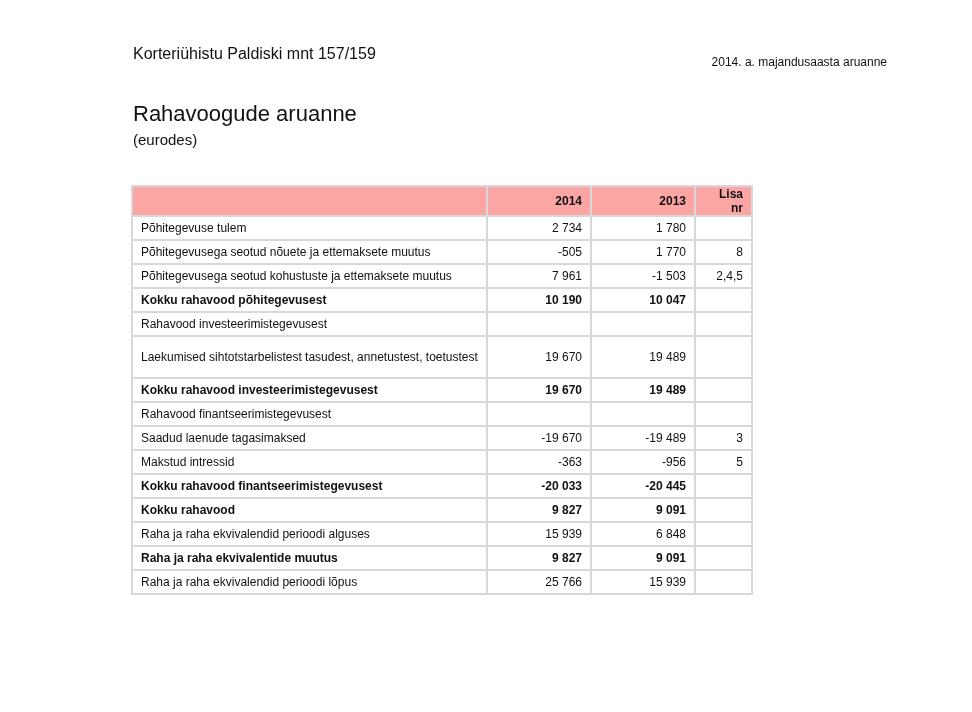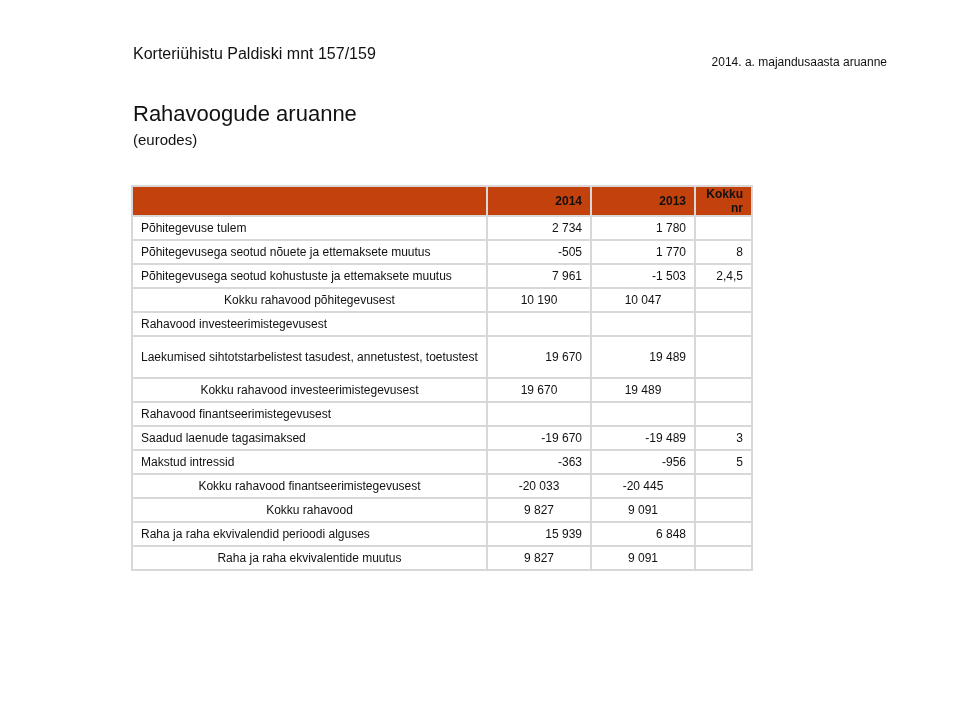--- a/index.html
+++ b/index.html
@@ -5,26 +5,26 @@
   html, body { margin: 0; padding: 0; background: #ffffff; }
   body { width: 972px; height: 712px; position: relative; overflow: hidden;
          font-family: "Liberation Sans", sans-serif; color: #111; }
   .hdr-left { position: absolute; left: 133px; top: 45px; font-size: 16px; }
   .hdr-right { position: absolute; right: 85px; top: 55px; font-size: 12px; }
   .title { position: absolute; left: 133px; top: 101px; font-size: 22px; font-weight: normal; letter-spacing: 0px; }
   .subtitle { position: absolute; left: 133px; top: 131px; font-size: 15px; text-align: right; }
   table.cf { position: absolute; left: 131px; top: 185px; border-collapse: collapse;
              font-size: 12px; }
   table.cf td, table.cf th { border: 2px solid #d8d8d8; padding: 0 8px; height: 22px; }
-  table.cf th { background: #c2410c; font-weight: bold; text-align: right; height: 23px; }
+  table.cf th { background: #fca5a5; font-weight: bold; text-align: right; height: 23px; }
   col.c1 { width: 355px; } col.c2 { width: 104px; } col.c3 { width: 104px; } col.c4 { width: 57px; }
   td.num { text-align: right; }
   td.lab { text-align: left; }
   td.ind { padding-left: 20px; margin-top: 42px; }
-  tr.bold td { font-weight: normal; text-align: center; }
+  tr.bold td { font-weight: bold; }
   tr.tall td { height: 40px; line-height: 18px; }
 </style>
 </head>
 <body>
 
 <div class="hdr-left">Korteriühistu Paldiski mnt 157/159</div>
 <div class="hdr-right">2014. a. majandusaasta aruanne</div>
 <div class="title">Rahavoogude aruanne</div>
 <div class="subtitle">(eurodes)</div>
 
@@ -33,21 +33,21 @@
       <col class="c1">
       <col class="c2">
       <col class="c3">
       <col class="c4">
     </colgroup>
   <thead>
     <tr>
       <th></th>
       <th>2014</th>
       <th>2013</th>
-      <th>Kokku nr</th>
+      <th>Lisa nr</th>
     </tr>
   </thead>
   <tbody>
     <tr>
       <td class="lab ind">Põhitegevuse tulem</td>
       <td class="num">2 734</td>
       <td class="num">1 780</td>
       <td class="num"></td>
     </tr>
     <tr>
@@ -121,14 +121,20 @@
       <td class="num">15 939</td>
       <td class="num">6 848</td>
       <td class="num"></td>
     </tr>
     <tr class="bold">
       <td class="lab">Raha ja raha ekvivalentide muutus</td>
       <td class="num">9 827</td>
       <td class="num">9 091</td>
       <td class="num"></td>
     </tr>
+    <tr>
+      <td class="lab">Raha ja raha ekvivalendid perioodi lõpus</td>
+      <td class="num">25 766</td>
+      <td class="num">15 939</td>
+      <td class="num"></td>
+    </tr>
   </tbody>
 </table>
 
 </body></html>

